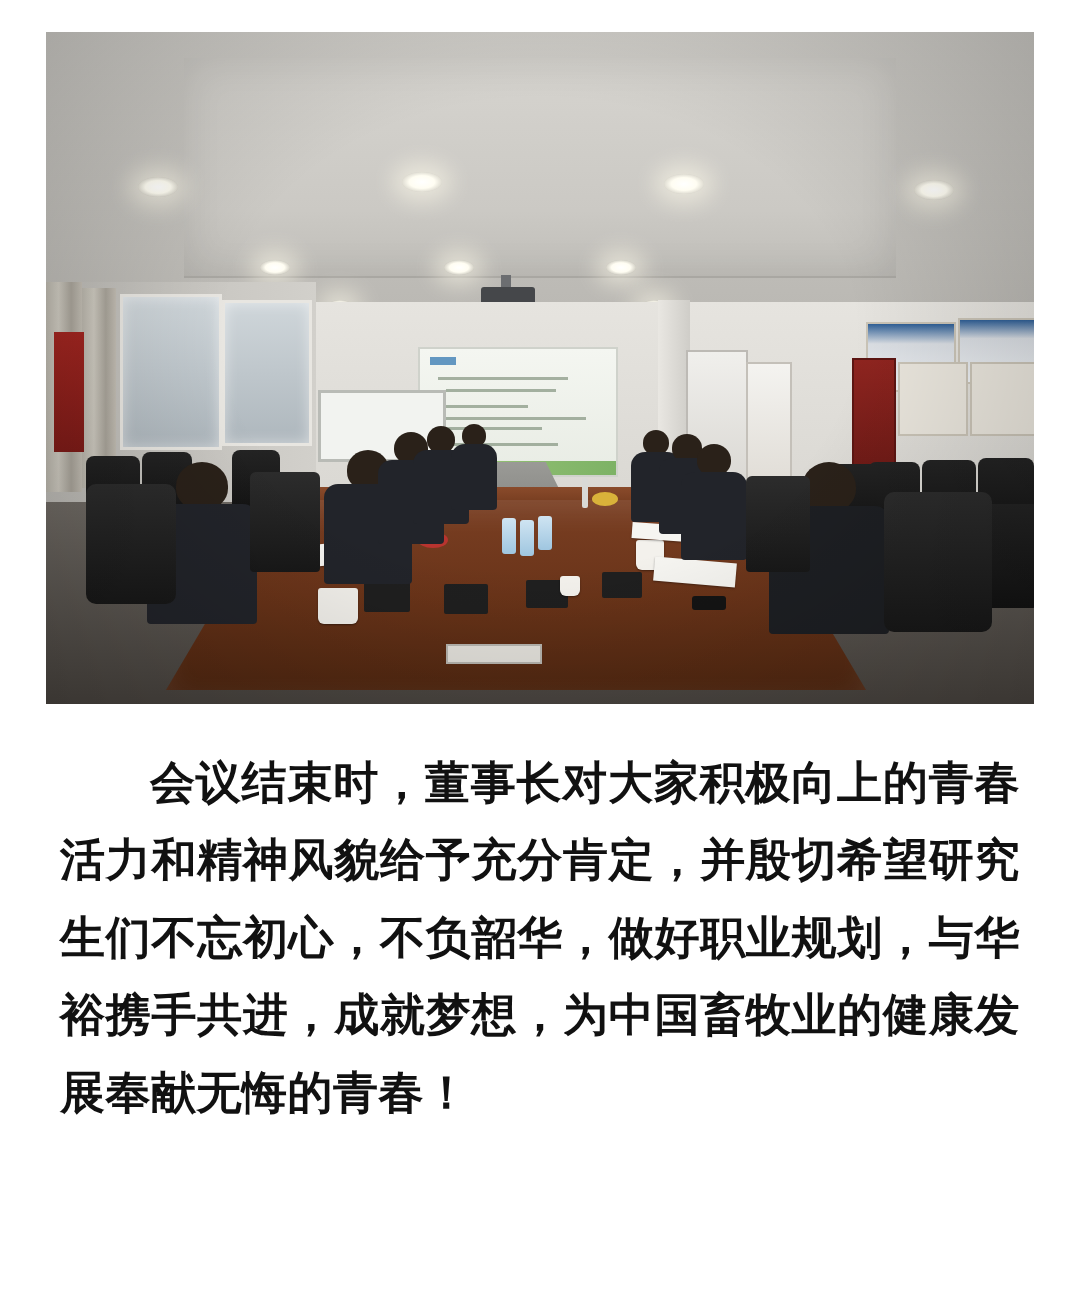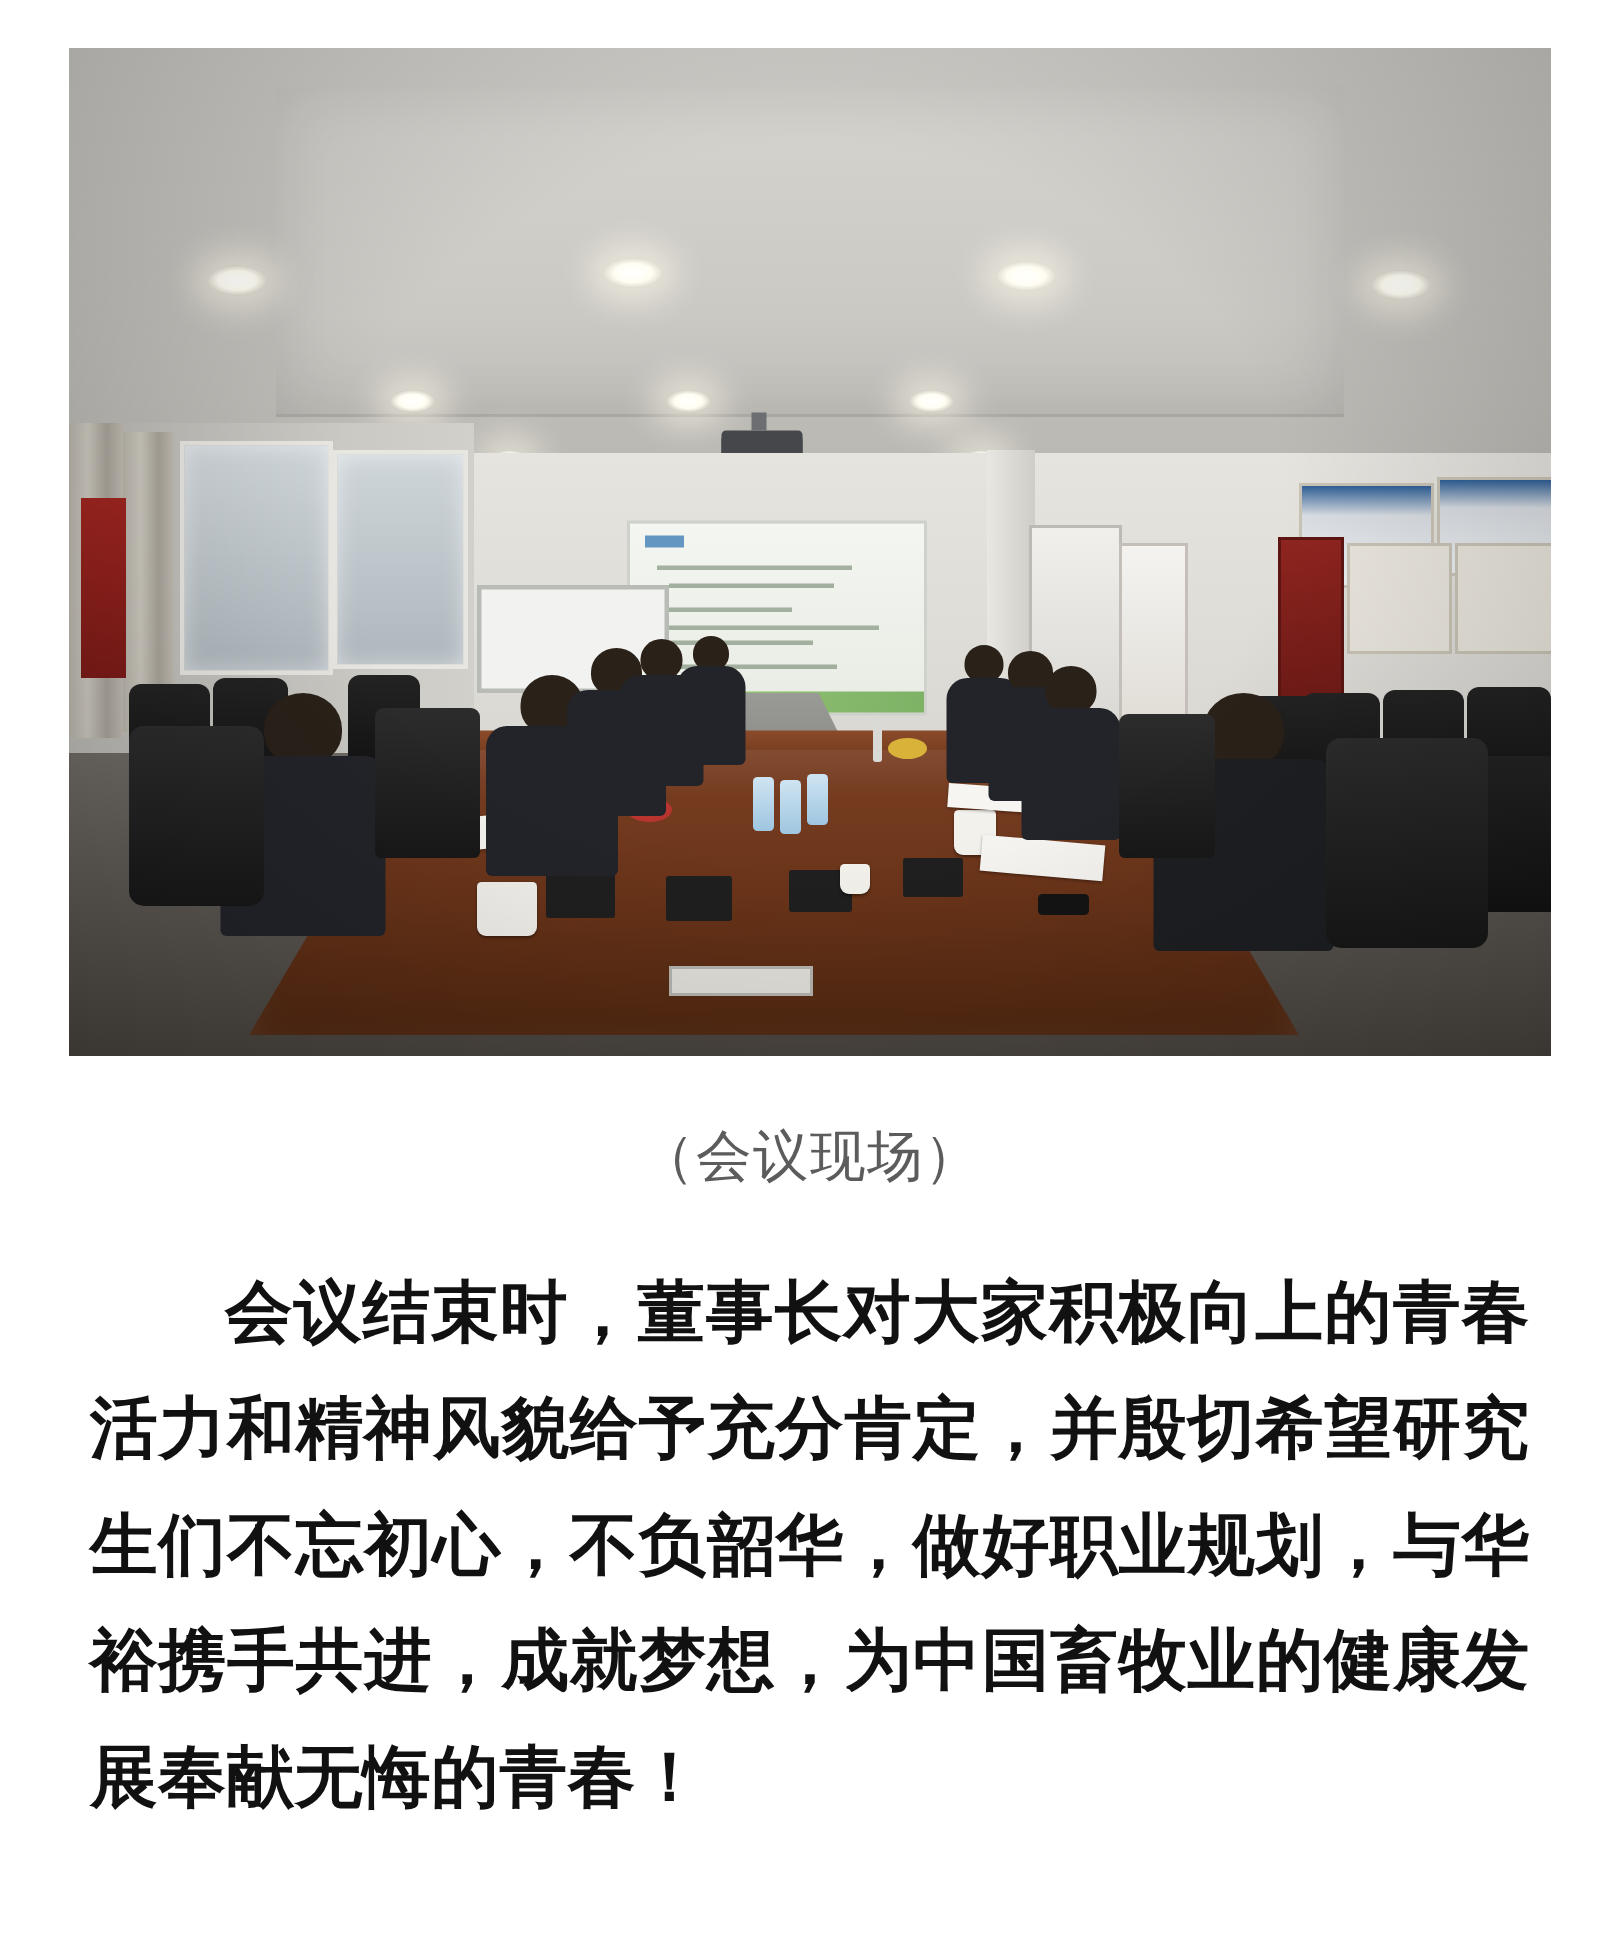--- a/index.html
+++ b/index.html
@@ -431,17 +431,16 @@
 
       <div class="chair" style="left:40px; top:452px; width:90px; height:120px; border-radius:10px;"></div>
       <div class="chair" style="left:204px; top:440px; width:70px; height:100px;"></div>
       <div class="chair" style="left:700px; top:444px; width:64px; height:96px;"></div>
       <div class="chair" style="left:838px; top:460px; width:108px; height:140px; border-radius:10px;"></div>
 
       <div class="photo-vignette"></div>
     </div>
   </div>
 
-  <div class="caption">（会议现场）</div>
 
   <div class="body-text">会议结束时，董事长对大家积极向上的青春活力和精神风貌给予充分肯定，并殷切希望研究生们不忘初心，不负韶华，做好职业规划，与华裕携手共进，成就梦想，为中国畜牧业的健康发展奉献无悔的青春！</div>
 
 </div>
 
 </body></html>

